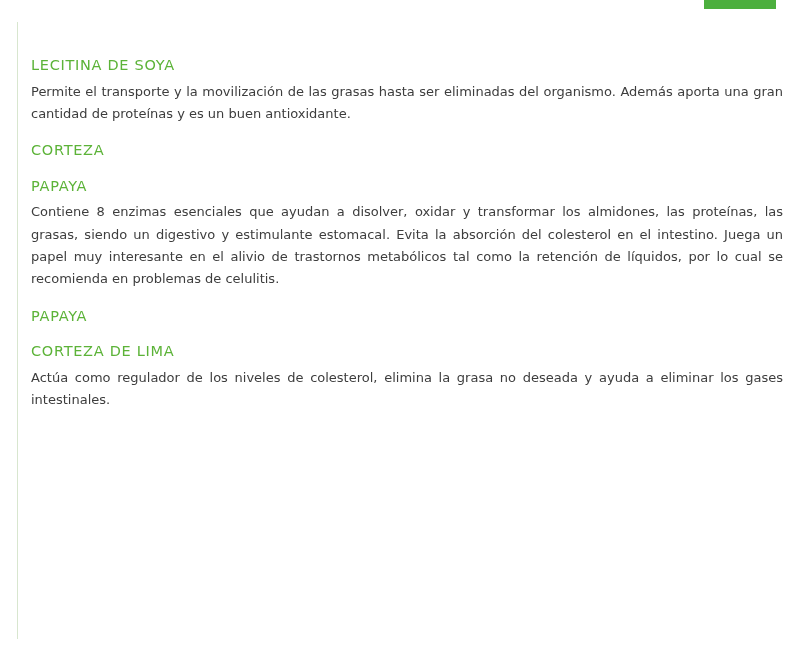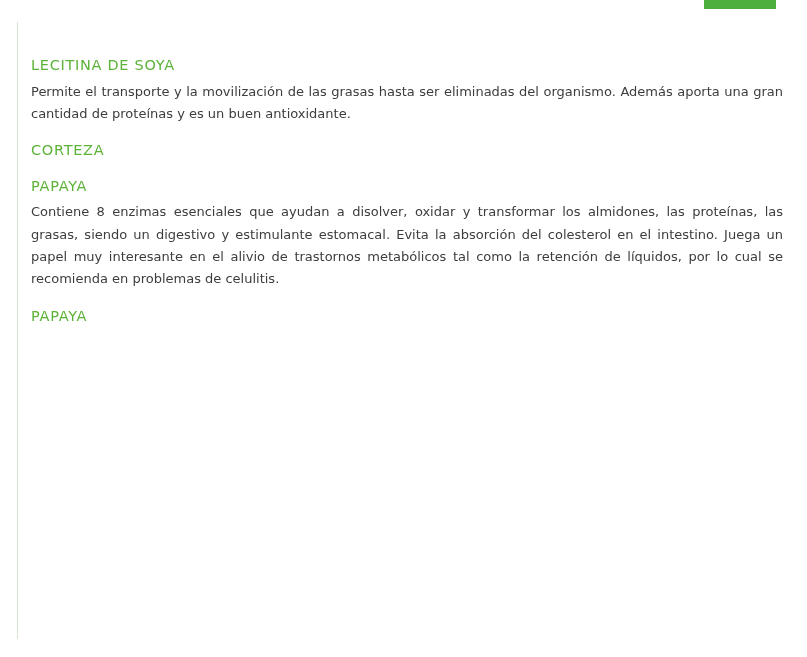--- a/index.html
+++ b/index.html
@@ -88,15 +88,19 @@
 
     <div class="section">
       <div class="sec-title">PAPAYA</div>
       <div class="sec-body">Contiene 8 enzimas esenciales que ayudan a disolver, oxidar y transformar los almidones, las proteínas, las grasas, siendo un digestivo y estimulante estomacal. Evita la absorción del colesterol en el intestino. Juega un papel muy interesante en el alivio de trastornos metabólicos tal como la retención de líquidos, por lo cual se recomienda en problemas de celulitis.</div>
     </div>
 
     <div class="section">
       <div class="sec-title">PAPAYA</div>
     </div>
 
+    <div class="section">
+      <div class="sec-title">CORTEZA DE LIMA</div>
+      <div class="sec-body">Actúa como regulador de los niveles de colesterol, elimina la grasa no deseada y ayuda a eliminar los gases intestinales.</div>
+    </div>
 
   </div>
 </div>
 
 </body></html>

